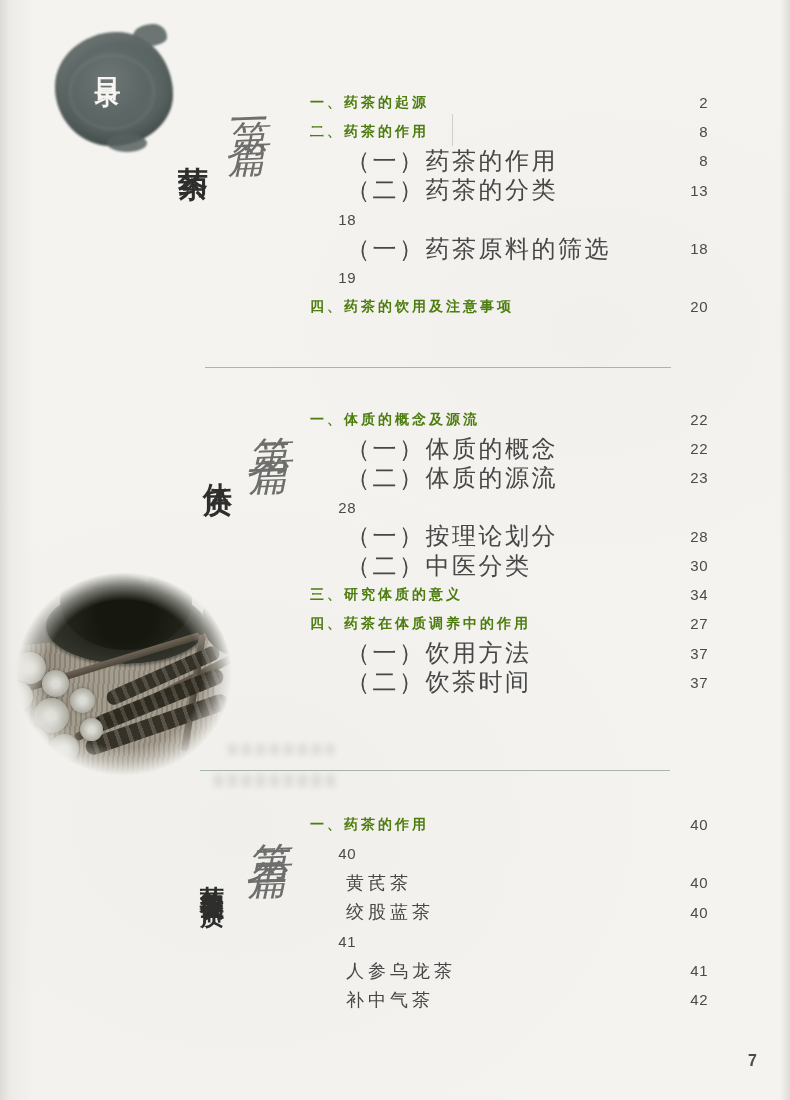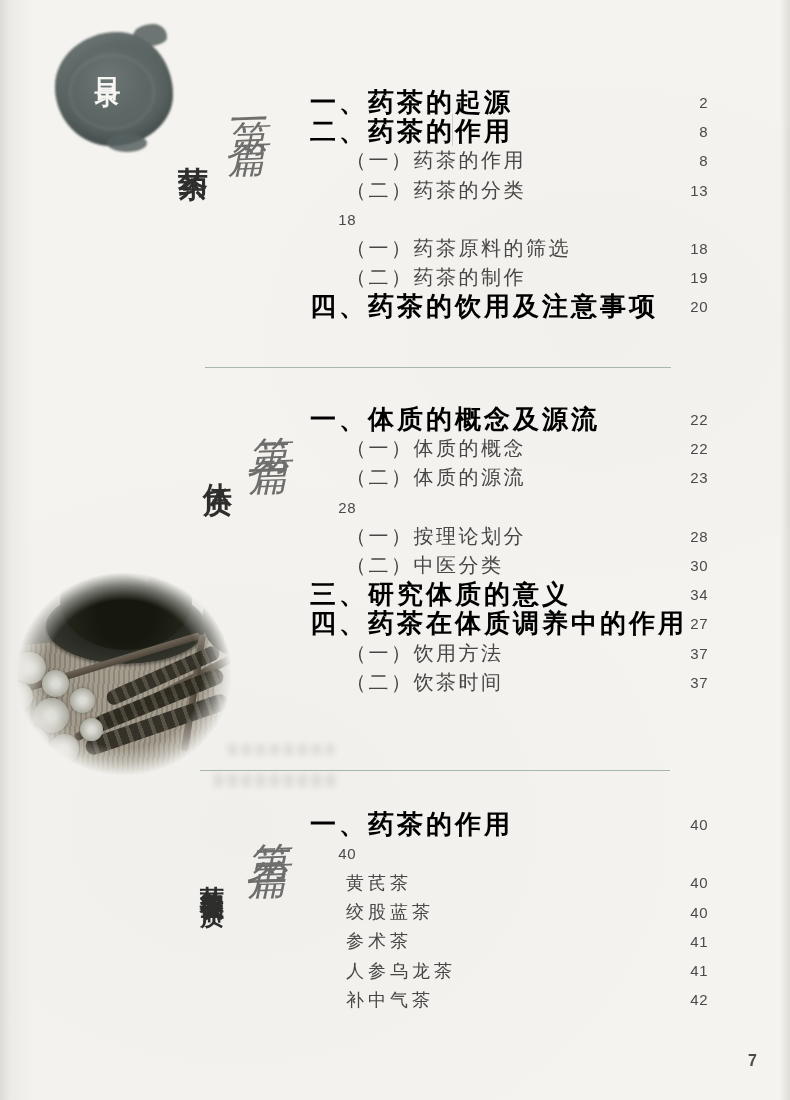--- a/index.html
+++ b/index.html
@@ -69,22 +69,22 @@
   .subtitle.s3{left:196px;top:866px;font-size:24px;letter-spacing:3px;}
 
   
   .entries{position:absolute;left:310px;width:398px;display:flex;flex-direction:column;}
   .entries.s1{top:88px;}
   .entries.s2{top:405px;}
   .entries.s3{top:810px;}
   .row{height:29.2px;display:flex;align-items:center;}
   .lbl{flex:1;white-space:nowrap;}
   .pg{width:46px;text-align:right;font-size:15px;color:#4a4a4a;letter-spacing:.5px;}
-  .lv1 .lbl{font-size:26px;font-weight:700;color:#000000;letter-spacing:3px;}
-  .lv2 .lbl{font-size:20px;font-weight:400;color:#474747;letter-spacing:2.5px;padding-left:36px;}
+  .lv1 .lbl{font-size:14px;font-weight:700;color:#4d7c0f;letter-spacing:3px;}
+  .lv2 .lbl{font-size:24px;font-weight:400;color:#474747;letter-spacing:2.5px;padding-left:36px;}
   .lv3 .lbl{font-size:18px;font-weight:400;color:#474747;letter-spacing:4px;padding-left:36px;}
 
   
   .divider{position:absolute;height:1px;background:#8ba39a;opacity:.75;}
   .divider.d1{left:205px;top:367px;width:466px;}
   .divider.d2{left:200px;top:770px;width:470px;}
 
   
   .crease{position:absolute;left:452px;top:114px;width:1px;height:32px;background:rgba(140,140,140,.35);}
   .smudge{position:absolute;filter:blur(3px);opacity:.16;background:repeating-linear-gradient(90deg,#6a6a6a 0 9px,transparent 9px 14px);}
@@ -176,21 +176,20 @@
         <span class="pg">13</span>
       </div>
       <div class="row lv1">
         <span class="pg">18</span>
       </div>
       <div class="row lv2">
         <span class="lbl">（一）药茶原料的筛选</span>
         <span class="pg">18</span>
       </div>
       <div class="row lv2">
-        <span class="lbl">（二）药茶的制作</span>
         <span class="pg">19</span>
       </div>
       <div class="row lv1">
         <span class="lbl">四、药茶的饮用及注意事项</span>
         <span class="pg">20</span>
       </div>
     </div>
 
   <div class="crease"></div>
   <div class="divider d1"></div>
@@ -286,21 +285,20 @@
       </div>
       <div class="row lv3">
         <span class="lbl">黄芪茶</span>
         <span class="pg">40</span>
       </div>
       <div class="row lv3">
         <span class="lbl">绞股蓝茶</span>
         <span class="pg">40</span>
       </div>
       <div class="row lv3">
-        <span class="lbl">参术茶</span>
         <span class="pg">41</span>
       </div>
       <div class="row lv3">
         <span class="lbl">人参乌龙茶</span>
         <span class="pg">41</span>
       </div>
       <div class="row lv3">
         <span class="lbl">补中气茶</span>
         <span class="pg">42</span>
       </div>

